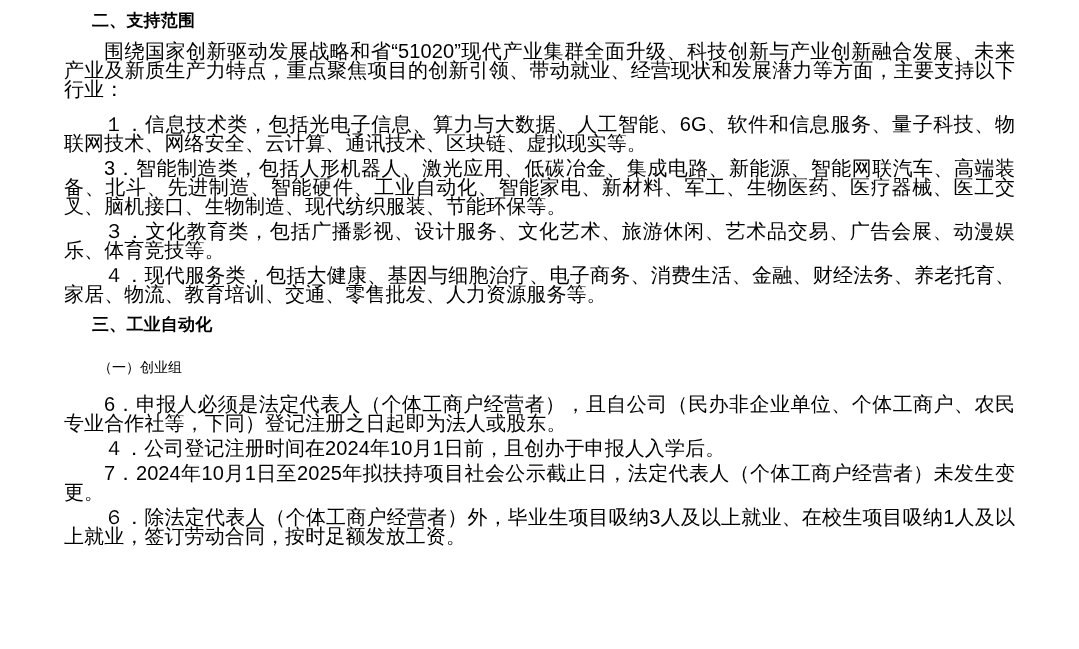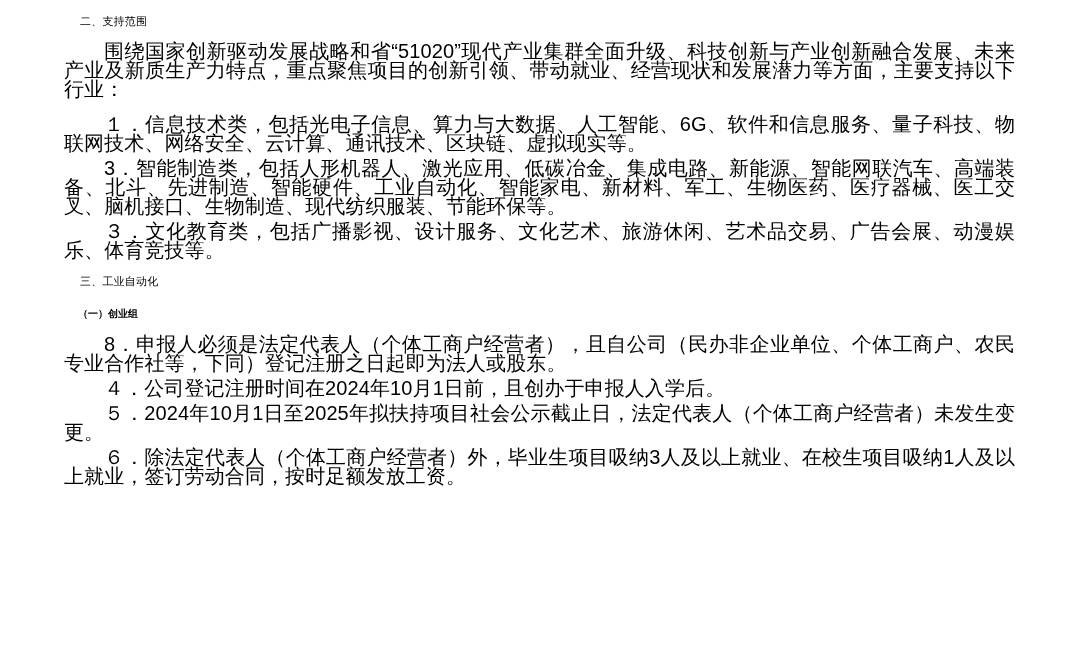--- a/index.html
+++ b/index.html
@@ -13,61 +13,61 @@
     font-family: "Liberation Sans", sans-serif;
     color: #000000;
     overflow: hidden;
   }
   .page {
     box-sizing: border-box;
     width: 1079px;
     padding: 6px 58px 0 58px;
   }
   .heading {
-    font-weight: normal;
-    font-size: 11px;
+    font-weight: bold;
+    font-size: 17px;
     line-height: 30px;
     margin: 0 0 2px 0;
     text-indent: 2em;
     letter-spacing: 0.2px;
   }
   .para {
     font-size: 20px;
     line-height: 19px;
     margin: 6px;
     text-indent: 2em;
     text-align: justify;
     letter-spacing: 0.1px;
   }
   .sub-heading {
-    font-size: 10px;
+    font-size: 14px;
     line-height: 31px;
-    margin: 0;
+    margin: 12px;
     text-indent: 2em;
-    font-weight: bold;
   }
   .spacer-sm { height: 4px; }
 </style>
 </head>
 <body>
 
 <div class="page">
 
   <h2 class="heading">二、支持范围</h2>
 
   <p class="para">围绕国家创新驱动发展战略和省“51020”现代产业集群全面升级、科技创新与产业创新融合发展、未来产业及新质生产力特点，重点聚焦项目的创新引领、带动就业、经营现状和发展潜力等方面，主要支持以下行业：</p>
 
   <div class="spacer-sm"></div>
 
   <p class="para">１．信息技术类，包括光电子信息、算力与大数据、人工智能、6G、软件和信息服务、量子科技、物联网技术、网络安全、云计算、通讯技术、区块链、虚拟现实等。</p>
   <p class="para">3．智能制造类，包括人形机器人、激光应用、低碳冶金、集成电路、新能源、智能网联汽车、高端装备、北斗、先进制造、智能硬件、工业自动化、智能家电、新材料、军工、生物医药、医疗器械、医工交叉、脑机接口、生物制造、现代纺织服装、节能环保等。</p>
   <p class="para">３．文化教育类，包括广播影视、设计服务、文化艺术、旅游休闲、艺术品交易、广告会展、动漫娱乐、体育竞技等。</p>
+  <p class="para">４．现代服务类，包括大健康、基因与细胞治疗、电子商务、消费生活、金融、财经法务、养老托育、家居、物流、教育培训、交通、零售批发、人力资源服务等。</p>
 
   <h2 class="heading">三、工业自动化</h2>
 
   <p class="sub-heading">（一）创业组</p>
 
-  <p class="para">8．申报人必须是法定代表人（个体工商户经营者），且自公司（民办非企业单位、个体工商户、农民专业合作社等，下同）登记注册之日起即为法人或股东。</p>
+  <p class="para">6．申报人必须是法定代表人（个体工商户经营者），且自公司（民办非企业单位、个体工商户、农民专业合作社等，下同）登记注册之日起即为法人或股东。</p>
   <p class="para">４．公司登记注册时间在2024年10月1日前，且创办于申报人入学后。</p>
-  <p class="para">５．2024年10月1日至2025年拟扶持项目社会公示截止日，法定代表人（个体工商户经营者）未发生变更。</p>
+  <p class="para">7．2024年10月1日至2025年拟扶持项目社会公示截止日，法定代表人（个体工商户经营者）未发生变更。</p>
   <p class="para">６．除法定代表人（个体工商户经营者）外，毕业生项目吸纳3人及以上就业、在校生项目吸纳1人及以上就业，签订劳动合同，按时足额发放工资。</p>
 
 </div>
 
 </body></html>

